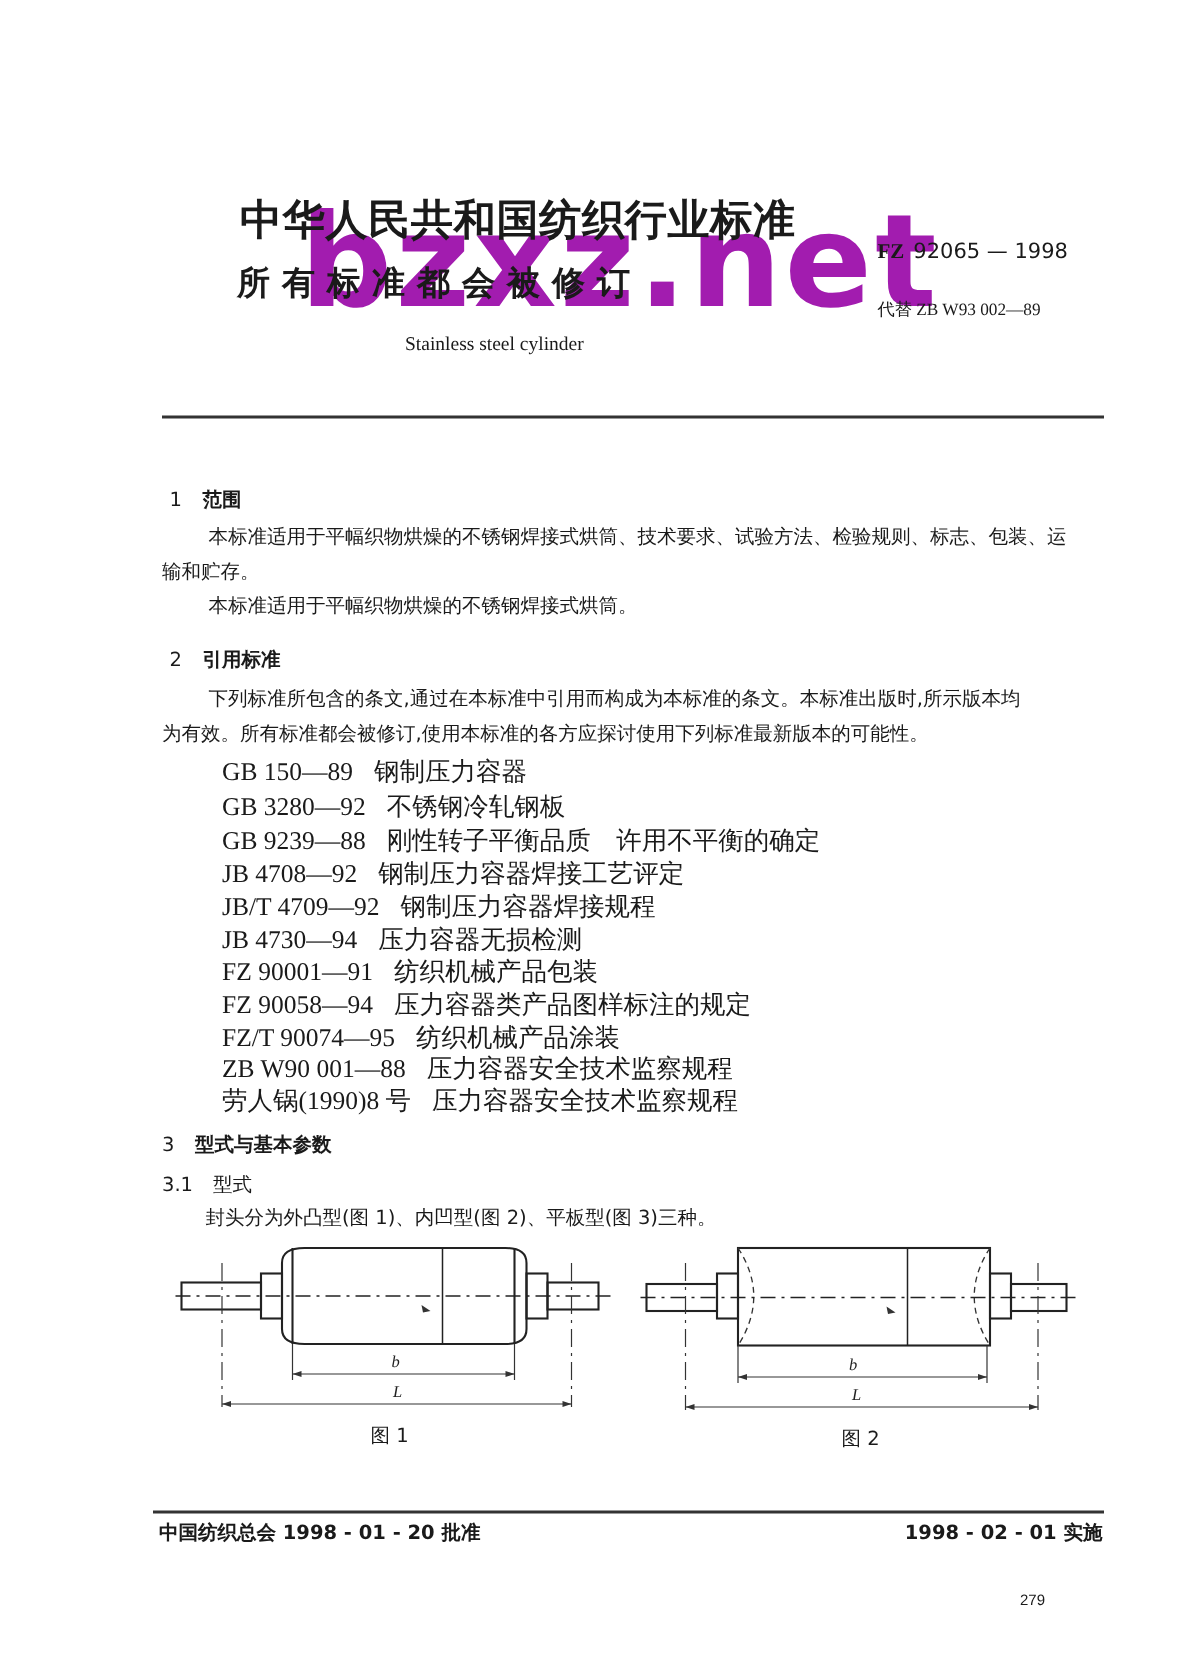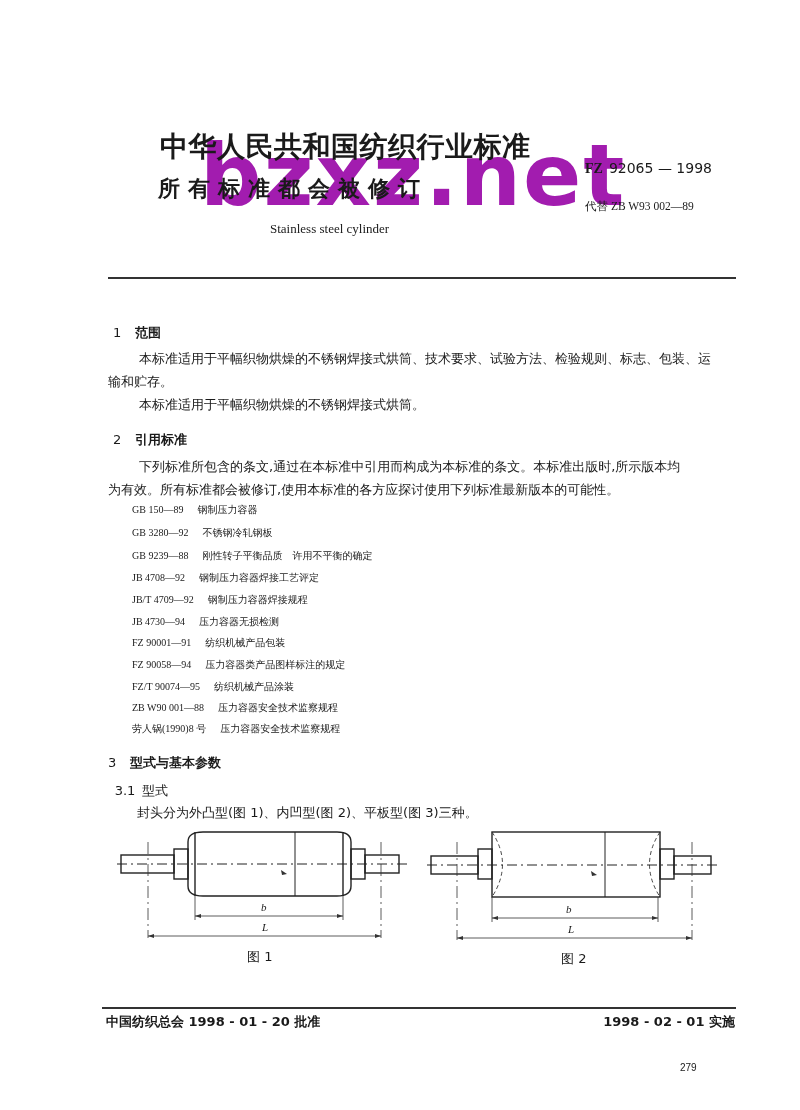--- a/index.html
+++ b/index.html
@@ -16,21 +16,21 @@
   .hdr-title { left: 158px; top: 174px; font-family: "DejaVu Sans", sans-serif; font-weight: bold; font-size: 22px; letter-spacing: 8px; z-index: 1; }
   .hdr-en { left: 270px; top: 221px; font-family: "Liberation Serif", serif; font-weight: normal; font-size: 13px; z-index: 1; }
   .hdr-code { left: 585px; top: 160px; font-size: 14px; z-index: 1; }
   .hdr-code b { font-family: "Liberation Serif", serif; font-weight: bold; margin-right: 6px; }
   .hdr-code span.num { font-family: "DejaVu Sans", sans-serif; font-size: 14px; }
   .hdr-replace { left: 585px; top: 199px; font-size: 11.5px; font-family: "Liberation Serif", serif; z-index: 1; }
   .rule { position: absolute; left: 108px; width: 628px; height: 2px; background: #333; }
   .sec { font-family: "DejaVu Sans", sans-serif; font-weight: bold; font-size: 13px; }
   .sec .n { display: inline-block; width: 22px; font-weight: normal; }
   .p { font-family: "DejaVu Sans", sans-serif; font-size: 13px; line-height: 22px; }
-  .ref { position: absolute; left: 132px; font-size: 10px; font-family: "Liberation Serif", serif; white-space: nowrap; }
+  .ref { position: absolute; left: 148px; font-size: 17px; font-family: "Liberation Serif", serif; white-space: nowrap; }
   .ref .code { display: inline-block; margin-right: 14px; }
   .ref .name { font-family: "DejaVu Sans", sans-serif; }
   .figcap { font-family: "DejaVu Sans", sans-serif; font-size: 13px; }
   .footer-l { left: 106px; top: 1013px; font-family: "DejaVu Sans", sans-serif; font-weight: bold; font-size: 13px; }
   .footer-r { right: 65px; top: 1013px; font-family: "DejaVu Sans", sans-serif; font-weight: bold; font-size: 13px; }
   .pageno { left: 680px; top: 1062px; font-size: 10px; font-family: Liberation Sans, sans-serif; }
   svg.fig { position: absolute; }
 </style>
 </head>
 <body>
@@ -68,21 +68,21 @@
 <div class="ref" style="top:615px;"><span class="code">JB 4730—94</span><span class="name">压力容器无损检测</span></div>
 <div class="ref" style="top:636px;"><span class="code">FZ 90001—91</span><span class="name">纺织机械产品包装</span></div>
 <div class="ref" style="top:658px;"><span class="code">FZ 90058—94</span><span class="name">压力容器类产品图样标注的规定</span></div>
 <div class="ref" style="top:680px;"><span class="code">FZ/T 90074—95</span><span class="name">纺织机械产品涂装</span></div>
 <div class="ref" style="top:701px;"><span class="code">ZB W90 001—88</span><span class="name">压力容器安全技术监察规程</span></div>
 <div class="ref" style="top:722px;"><span class="code">劳人锅(1990)8 号</span><span class="name">压力容器安全技术监察规程</span></div>
 
 <div class="abs sec" style="left:108px; top:754px;">
   <span class="n">3</span><span>型式与基本参数</span>
 </div>
-<div class="abs p" style="left:108px; top:780px; font-size:13px;text-align:center;">
+<div class="abs p" style="left:108px; top:780px; font-size:13px;">
   <span style="display:inline-block; width:34px;">3.1</span><span>型式</span>
 </div>
 <div class="abs p" style="left:137px; top:802px;">封头分为外凸型(图 1)、内凹型(图 2)、平板型(图 3)三种。</div>
 
 <svg class="fig" style="left:115px; top:830px;" width="300" height="115" viewBox="0 0 300 115">
   <g stroke="#222" fill="none" stroke-width="1.4">
 
     <rect x="6" y="25" width="53" height="18"></rect>
     <rect x="59" y="19" width="14" height="30"></rect>
 

